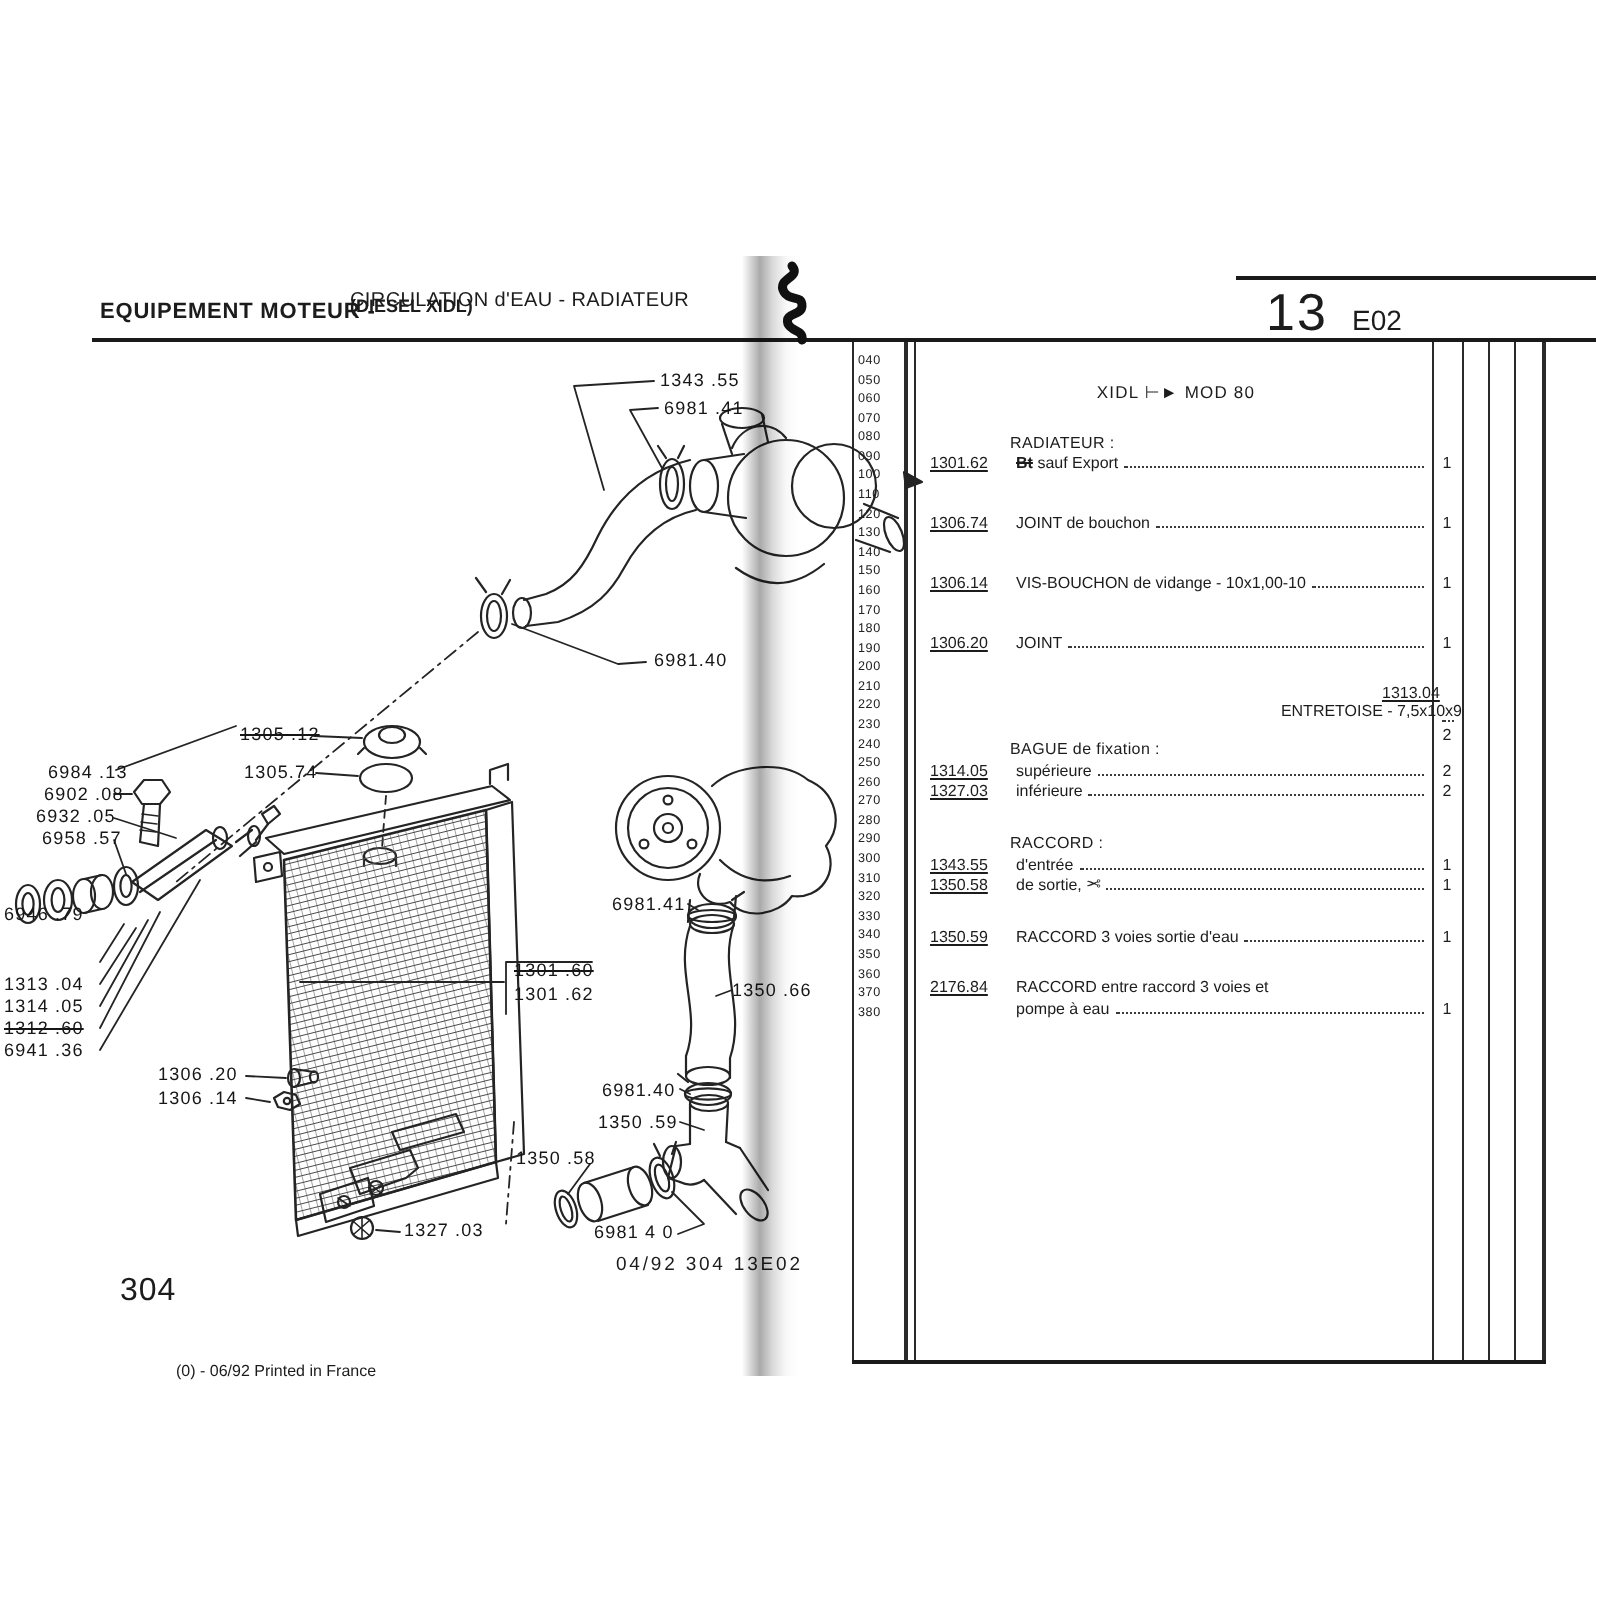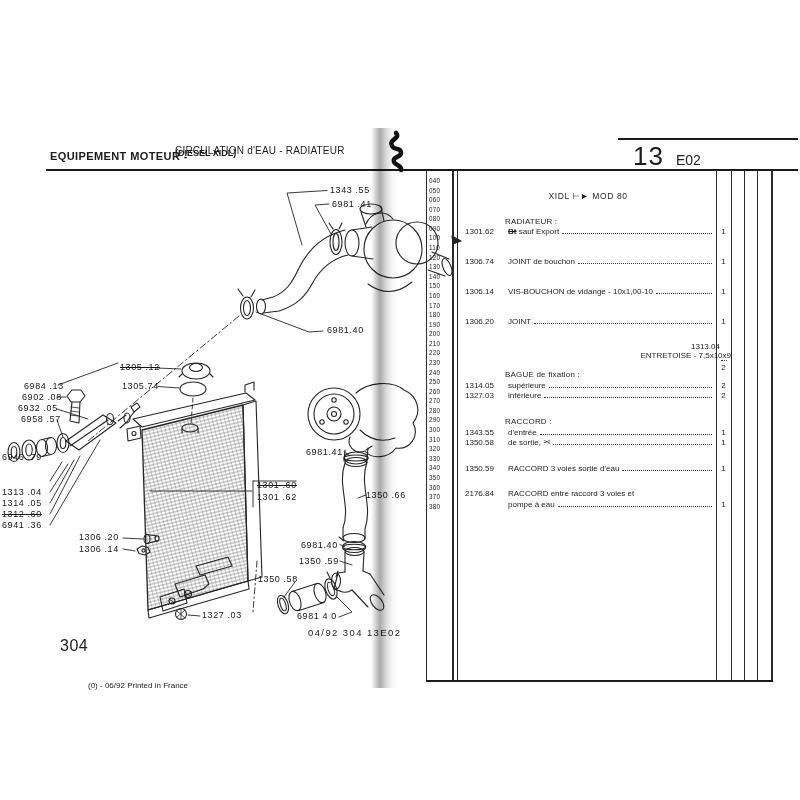--- a/index.html
+++ b/index.html
@@ -14,21 +14,21 @@
   .chap-num{position:absolute;left:633px;top:141px;font-size:26px;letter-spacing:1px;}
   .chap-code{position:absolute;left:676px;top:152px;font-size:14px;}
   
   .margin-nums{position:absolute;left:429px;top:176px;width:22px;font-size:6.3px;line-height:9.58px;
                white-space:pre-line;letter-spacing:.3px;color:#222;}
   
   .model-range{position:absolute;left:460px;top:191px;width:256px;text-align:center;
                font-size:8.5px;letter-spacing:.6px;}
   .trow{position:absolute;left:460px;width:271px;display:flex;align-items:flex-end;
         font-size:8px;line-height:9px;white-space:nowrap;}
-  .tref{width:40px;padding-left:5px;flex:none;}
+  .tref{width:40px;padding-left:5px;flex:none;text-decoration:underline;}
   .tlabel{margin-left:3px;flex:none;}
   .dots{flex:1;border-bottom:1.5px dotted #3a3a3a;margin:0 4px 2px 3px;min-width:6px;}
   .tqty{width:15px;text-align:center;flex:none;}
   .tsection{position:absolute;left:505px;font-size:8px;letter-spacing:.2px;white-space:nowrap;}
   .strike{text-decoration:line-through;text-decoration-thickness:1px;}
   .scissors{display:inline-block;transform:scaleX(-1);font-size:9px;margin-left:2px;}
   
   .dlabel{position:absolute;font-size:9px;letter-spacing:.6px;white-space:nowrap;color:#161616;text-align:right;}
   
   .foot-num{position:absolute;left:60px;top:637px;font-size:16px;letter-spacing:.5px;}

